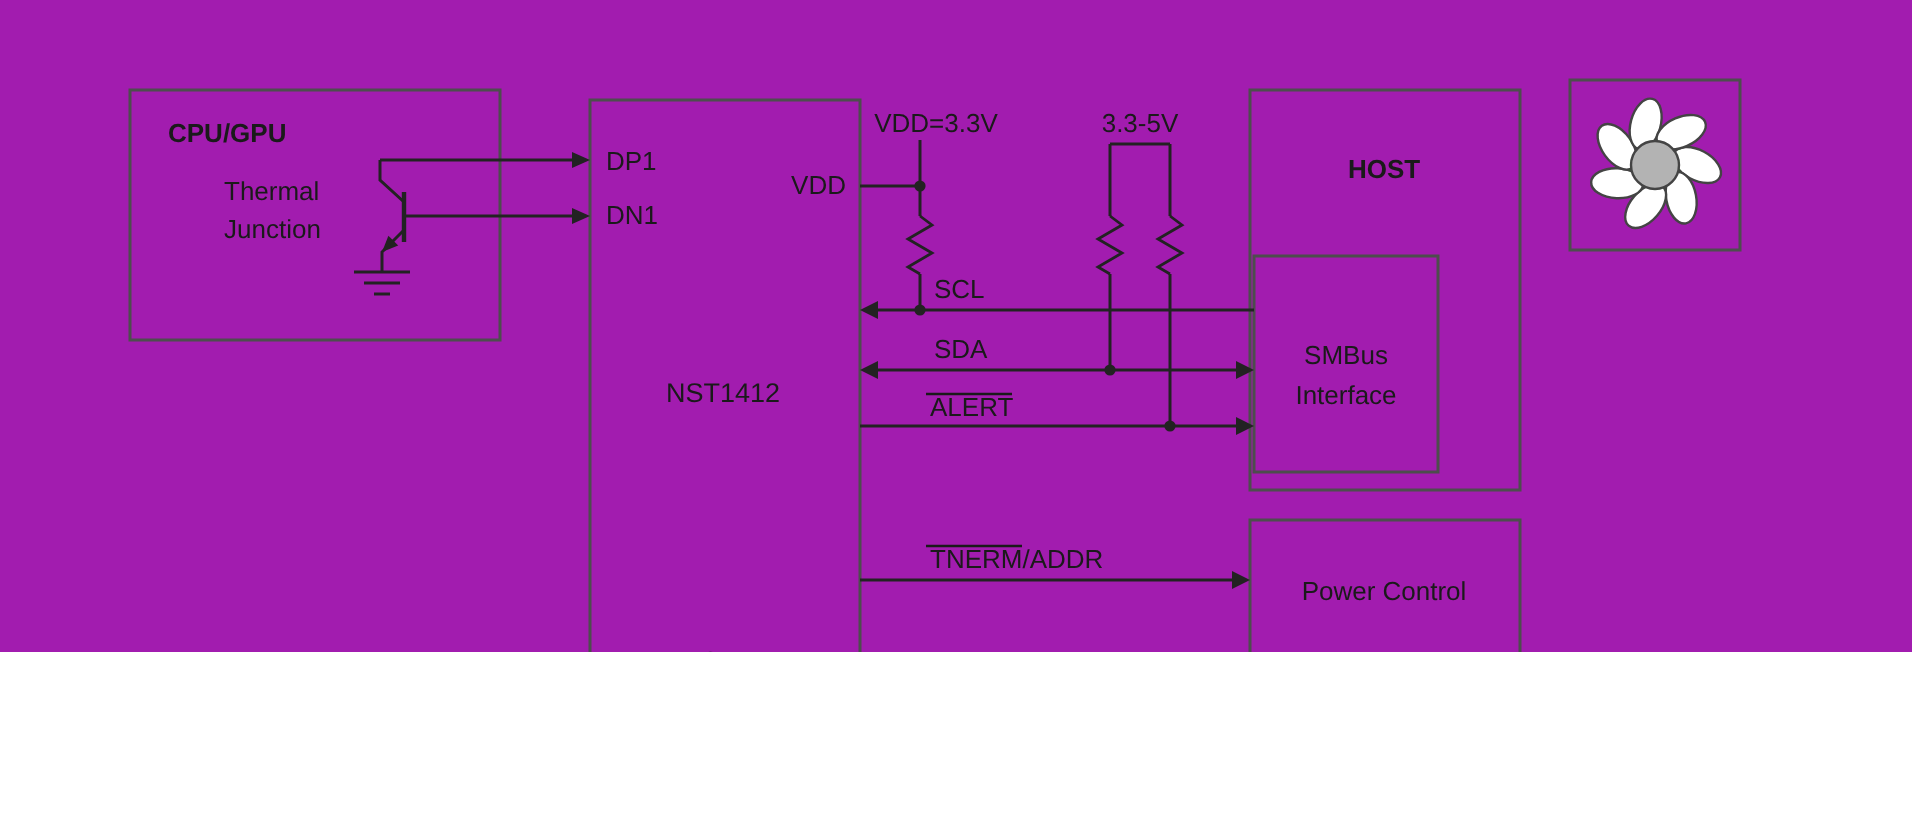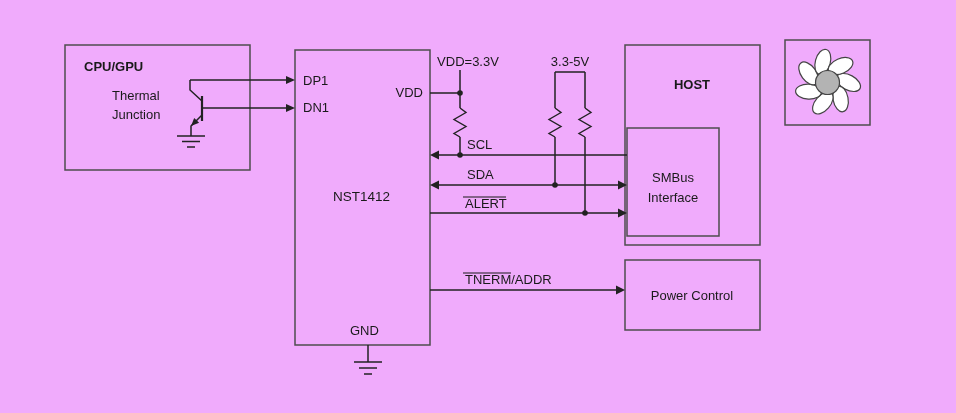--- a/index.html
+++ b/index.html
@@ -1,17 +1,17 @@
 <!DOCTYPE html>
 <html><head>
 <meta charset="utf-8">
 <style>
   html,body{margin:0;padding:0;background:#ffffff;}
   .stage{
-    width:956px;height:413px;position:relative;background:#f0abfc;
+    width:956px;height:326px;position:relative;background:#a21caf;
     font-family:"Liberation Sans",sans-serif;overflow:hidden;
   }
   svg{display:block;}
   .box{fill:none;stroke:#4d4d4d;stroke-width:1.5;}
   .wire{stroke:#222222;stroke-width:1.5;fill:none;}
   .res{stroke:#222222;stroke-width:1.4;fill:none;}
   .arrow{fill:#222222;stroke:none;}
   .dot{fill:#222222;stroke:none;}
   .lbl{font-family:"Liberation Sans",sans-serif;font-size:13px;fill:#1a1a1a;}
   .bold{font-weight:bold;}

